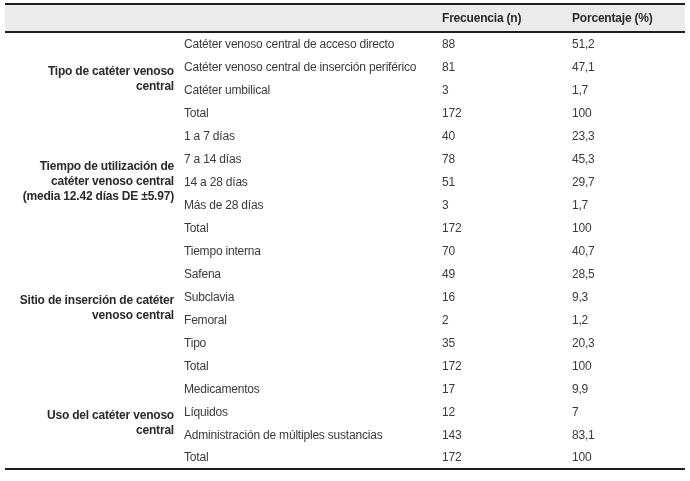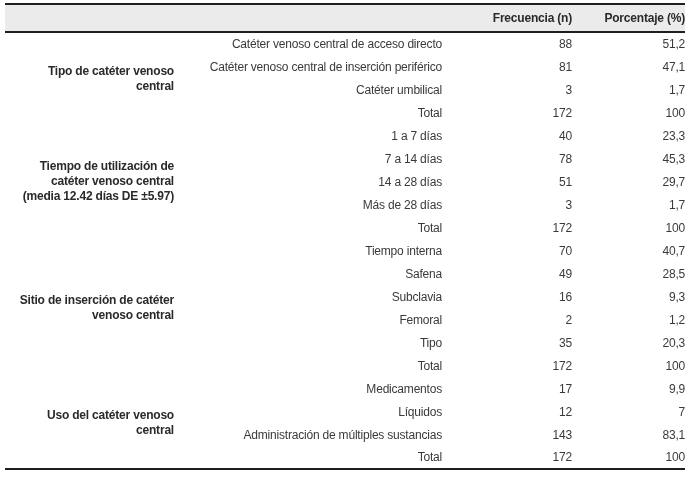--- a/index.html
+++ b/index.html
@@ -32,44 +32,44 @@
     color: var(--text-color);
   }
   thead tr {
     background: var(--header-bg);
     border-bottom: 2px solid var(--border-color);
   }
   thead th {
     height: 28px;
     font-weight: 700;
     color: var(--bold-color);
-    text-align: right;
+    text-align: left;
     vertical-align: middle;
     font-size: 12px;
   }
   tbody td {
     height: 23px;
     vertical-align: middle;
     background: #ffffff;
   }
   td.cat {
     font-weight: 700;
     color: var(--bold-color);
     text-align: right;
     line-height: 1.25;
     padding: 0 6px;
   }
   td.lbl {
-    text-align: right;
+    text-align: left;
     padding-left: 4px;
     white-space: nowrap;
     overflow: hidden;
   }
   td.num {
-    text-align: right;
+    text-align: left;
   }
 </style>
 </head>
 <body>
 
 <div class="page">
   <table class="data-table">
     <colgroup>
       <col style="width:175px">
       <col style="width:262px">

